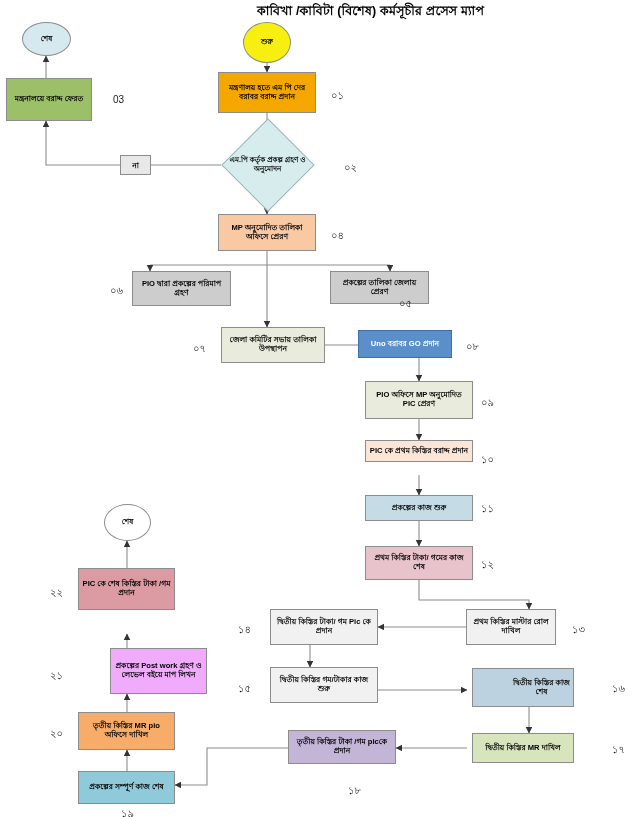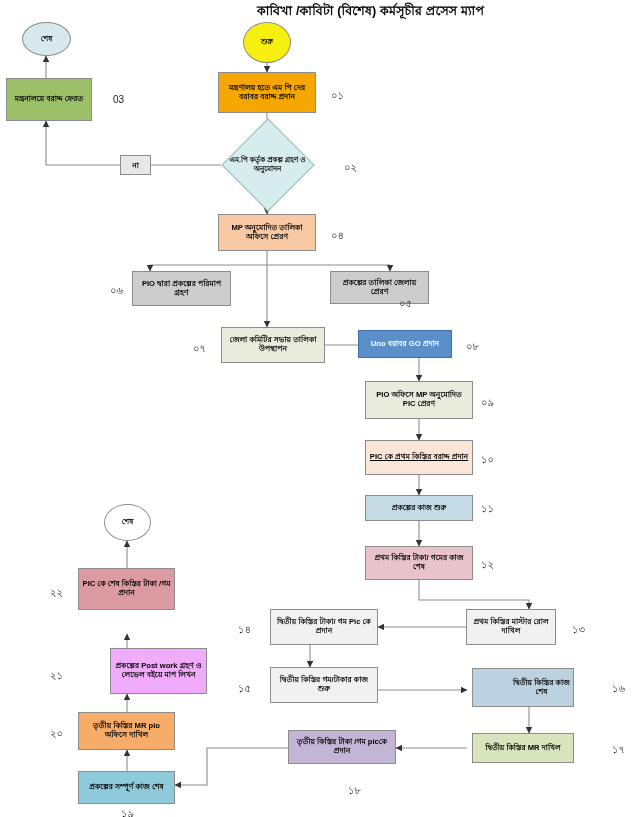--- a/index.html
+++ b/index.html
@@ -176,21 +176,21 @@
   <div class="node" style="left:358px;top:330px;width:94px;height:28px;background:#5b8fc9;color:#ffffff;border-color:#3f6fa8;">
     <span>Uno বরাবর GO প্রদান</span>
   </div>
   <div class="seq" style="left:466px;top:339px;">০৮</div>
 
   <div class="node" style="left:365px;top:381px;width:108px;height:38px;background:#e9ebdc;">
     <span>PIO অফিসে MP অনুমোদিত PIC  প্রেরণ</span>
   </div>
   <div class="seq" style="left:481px;top:395px;">০৯</div>
 
-  <div class="node" style="left:365px;top:440px;width:108px;height:35px;background:#fbe5d6;text-decoration:underline;">
+  <div class="node" style="left:365px;top:440px;width:108px;height:22px;background:#fbe5d6;">
     <span>PIC কে প্রথম কিস্তির বরাদ্দ প্রদান</span>
   </div>
   <div class="seq" style="left:481px;top:452px;">১০</div>
 
   <div class="node" style="left:365px;top:495px;width:108px;height:26px;background:#c5dce6;">
     <span>প্রকল্পের  কাজ শুরু</span>
   </div>
   <div class="seq" style="left:481px;top:501px;">১১</div>
 
   <div class="node" style="left:365px;top:546px;width:108px;height:34px;background:#e8c3cc;">

